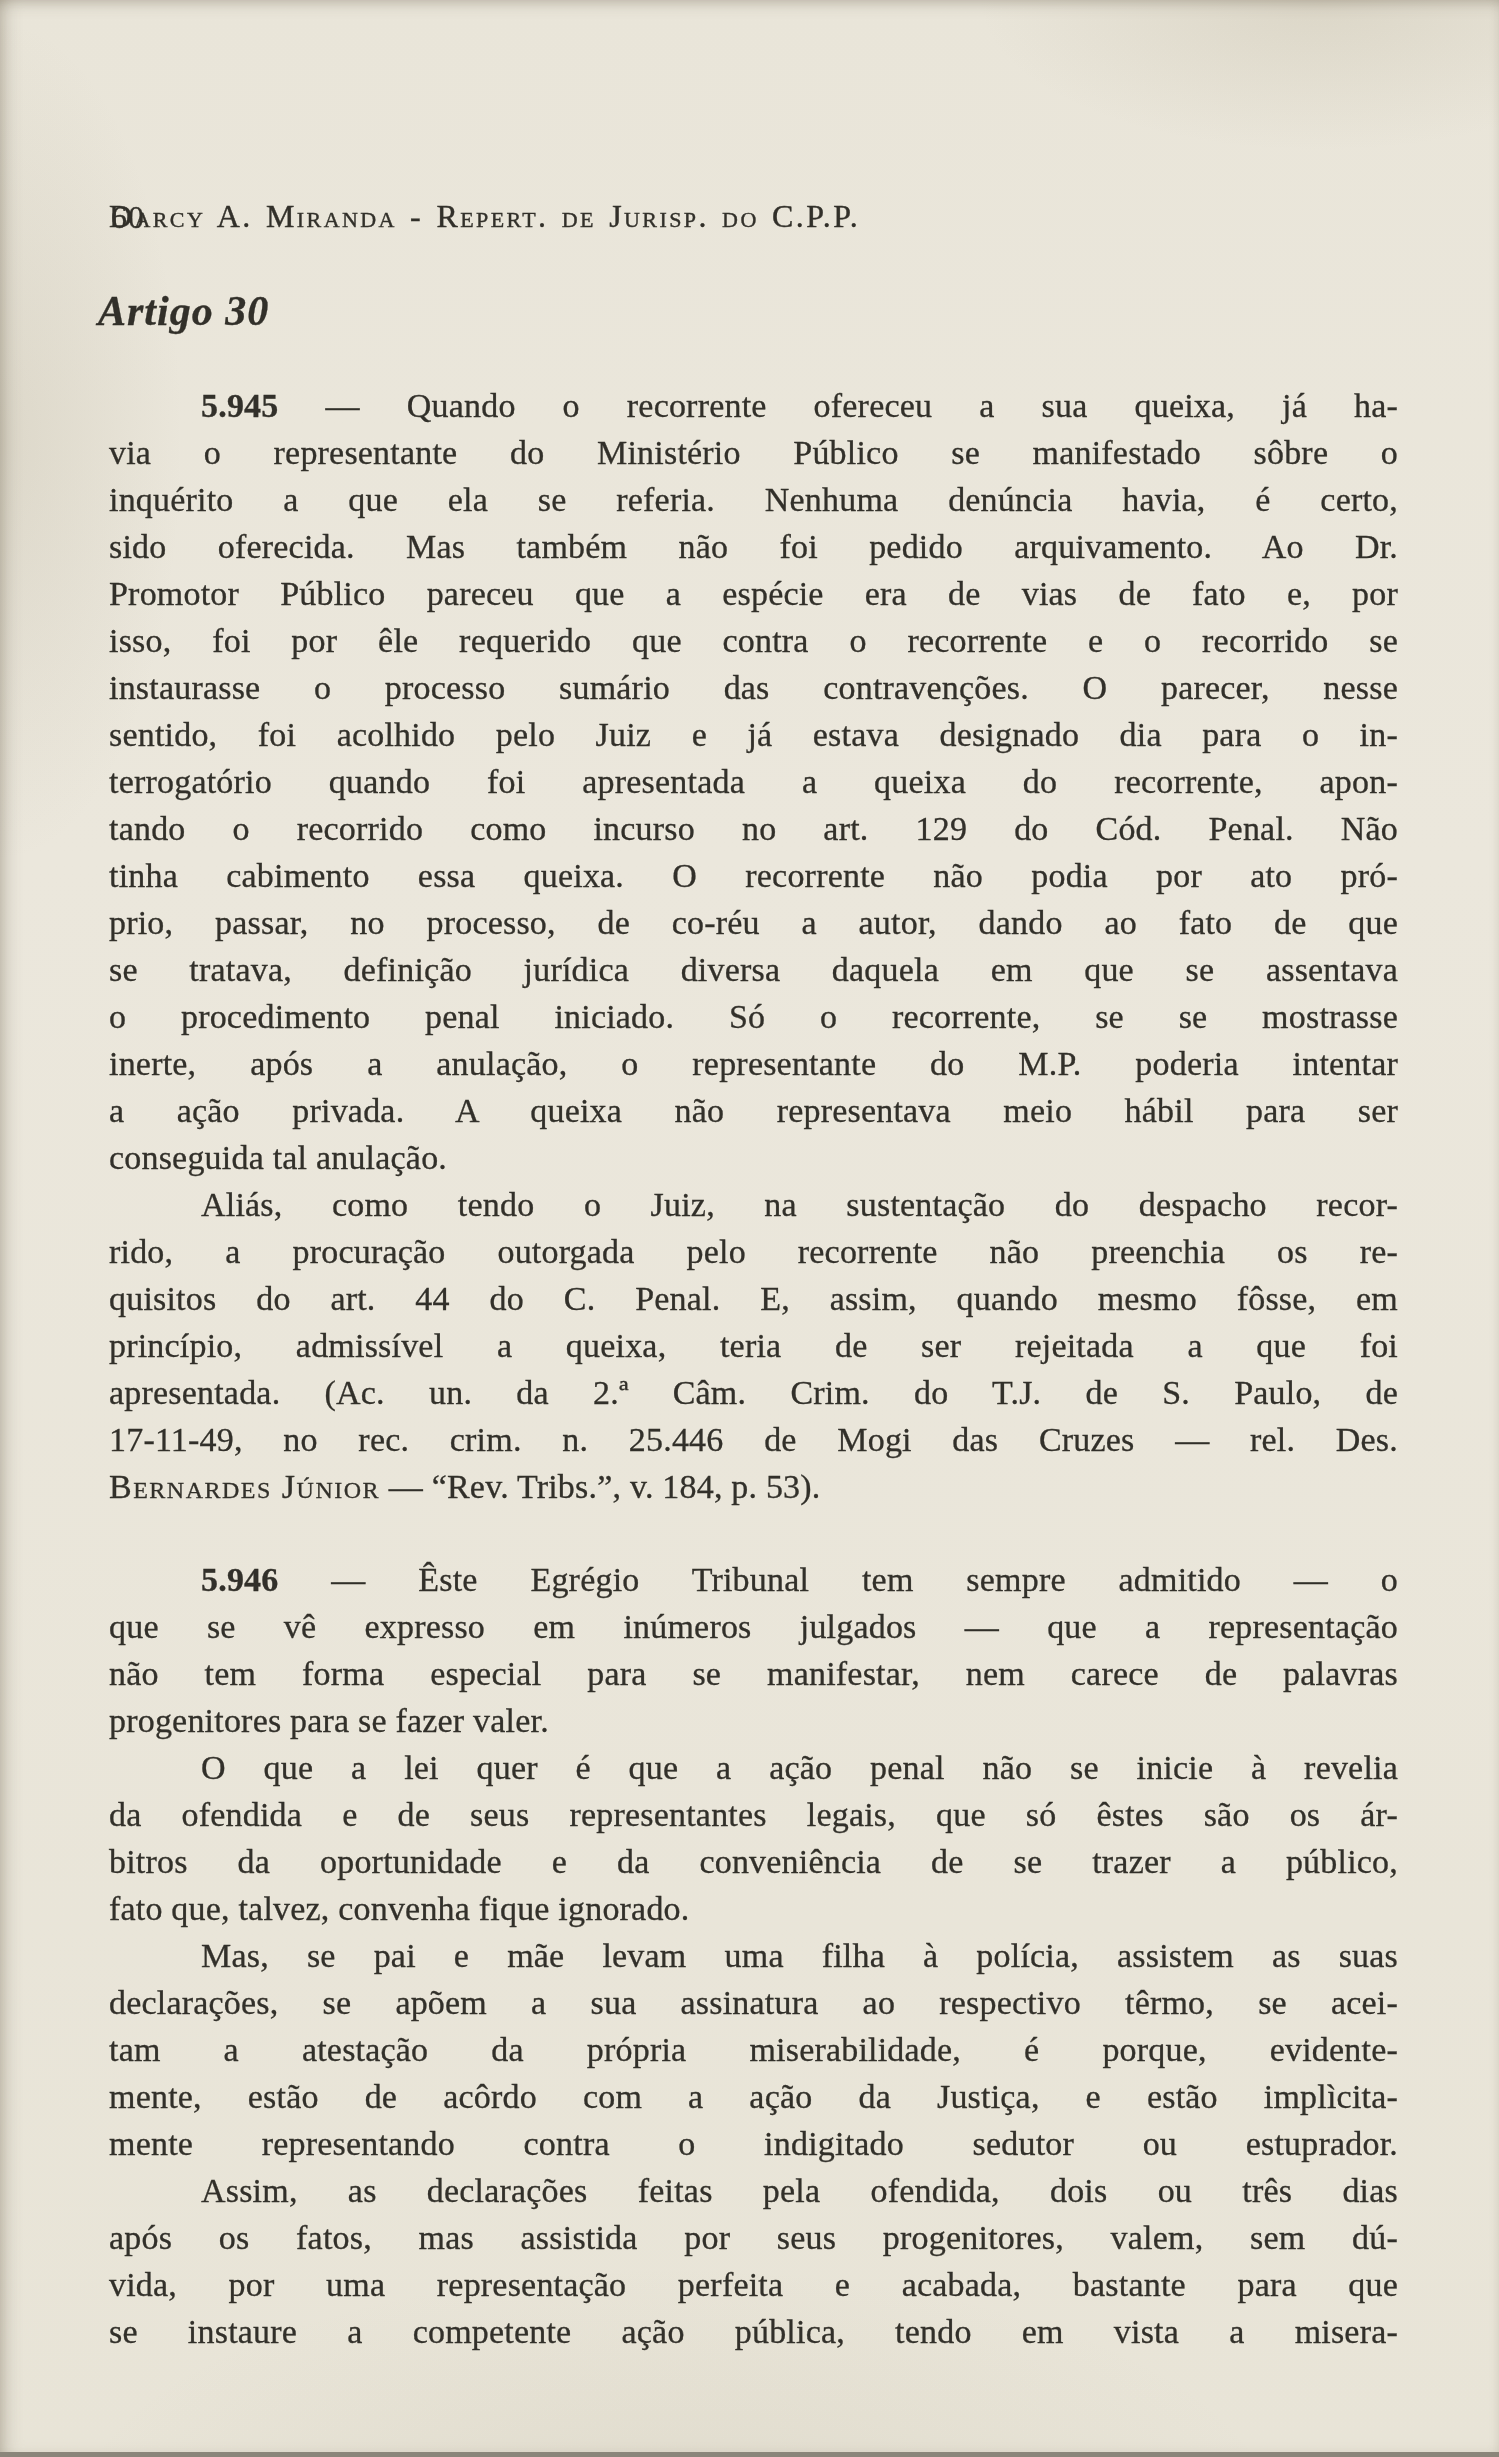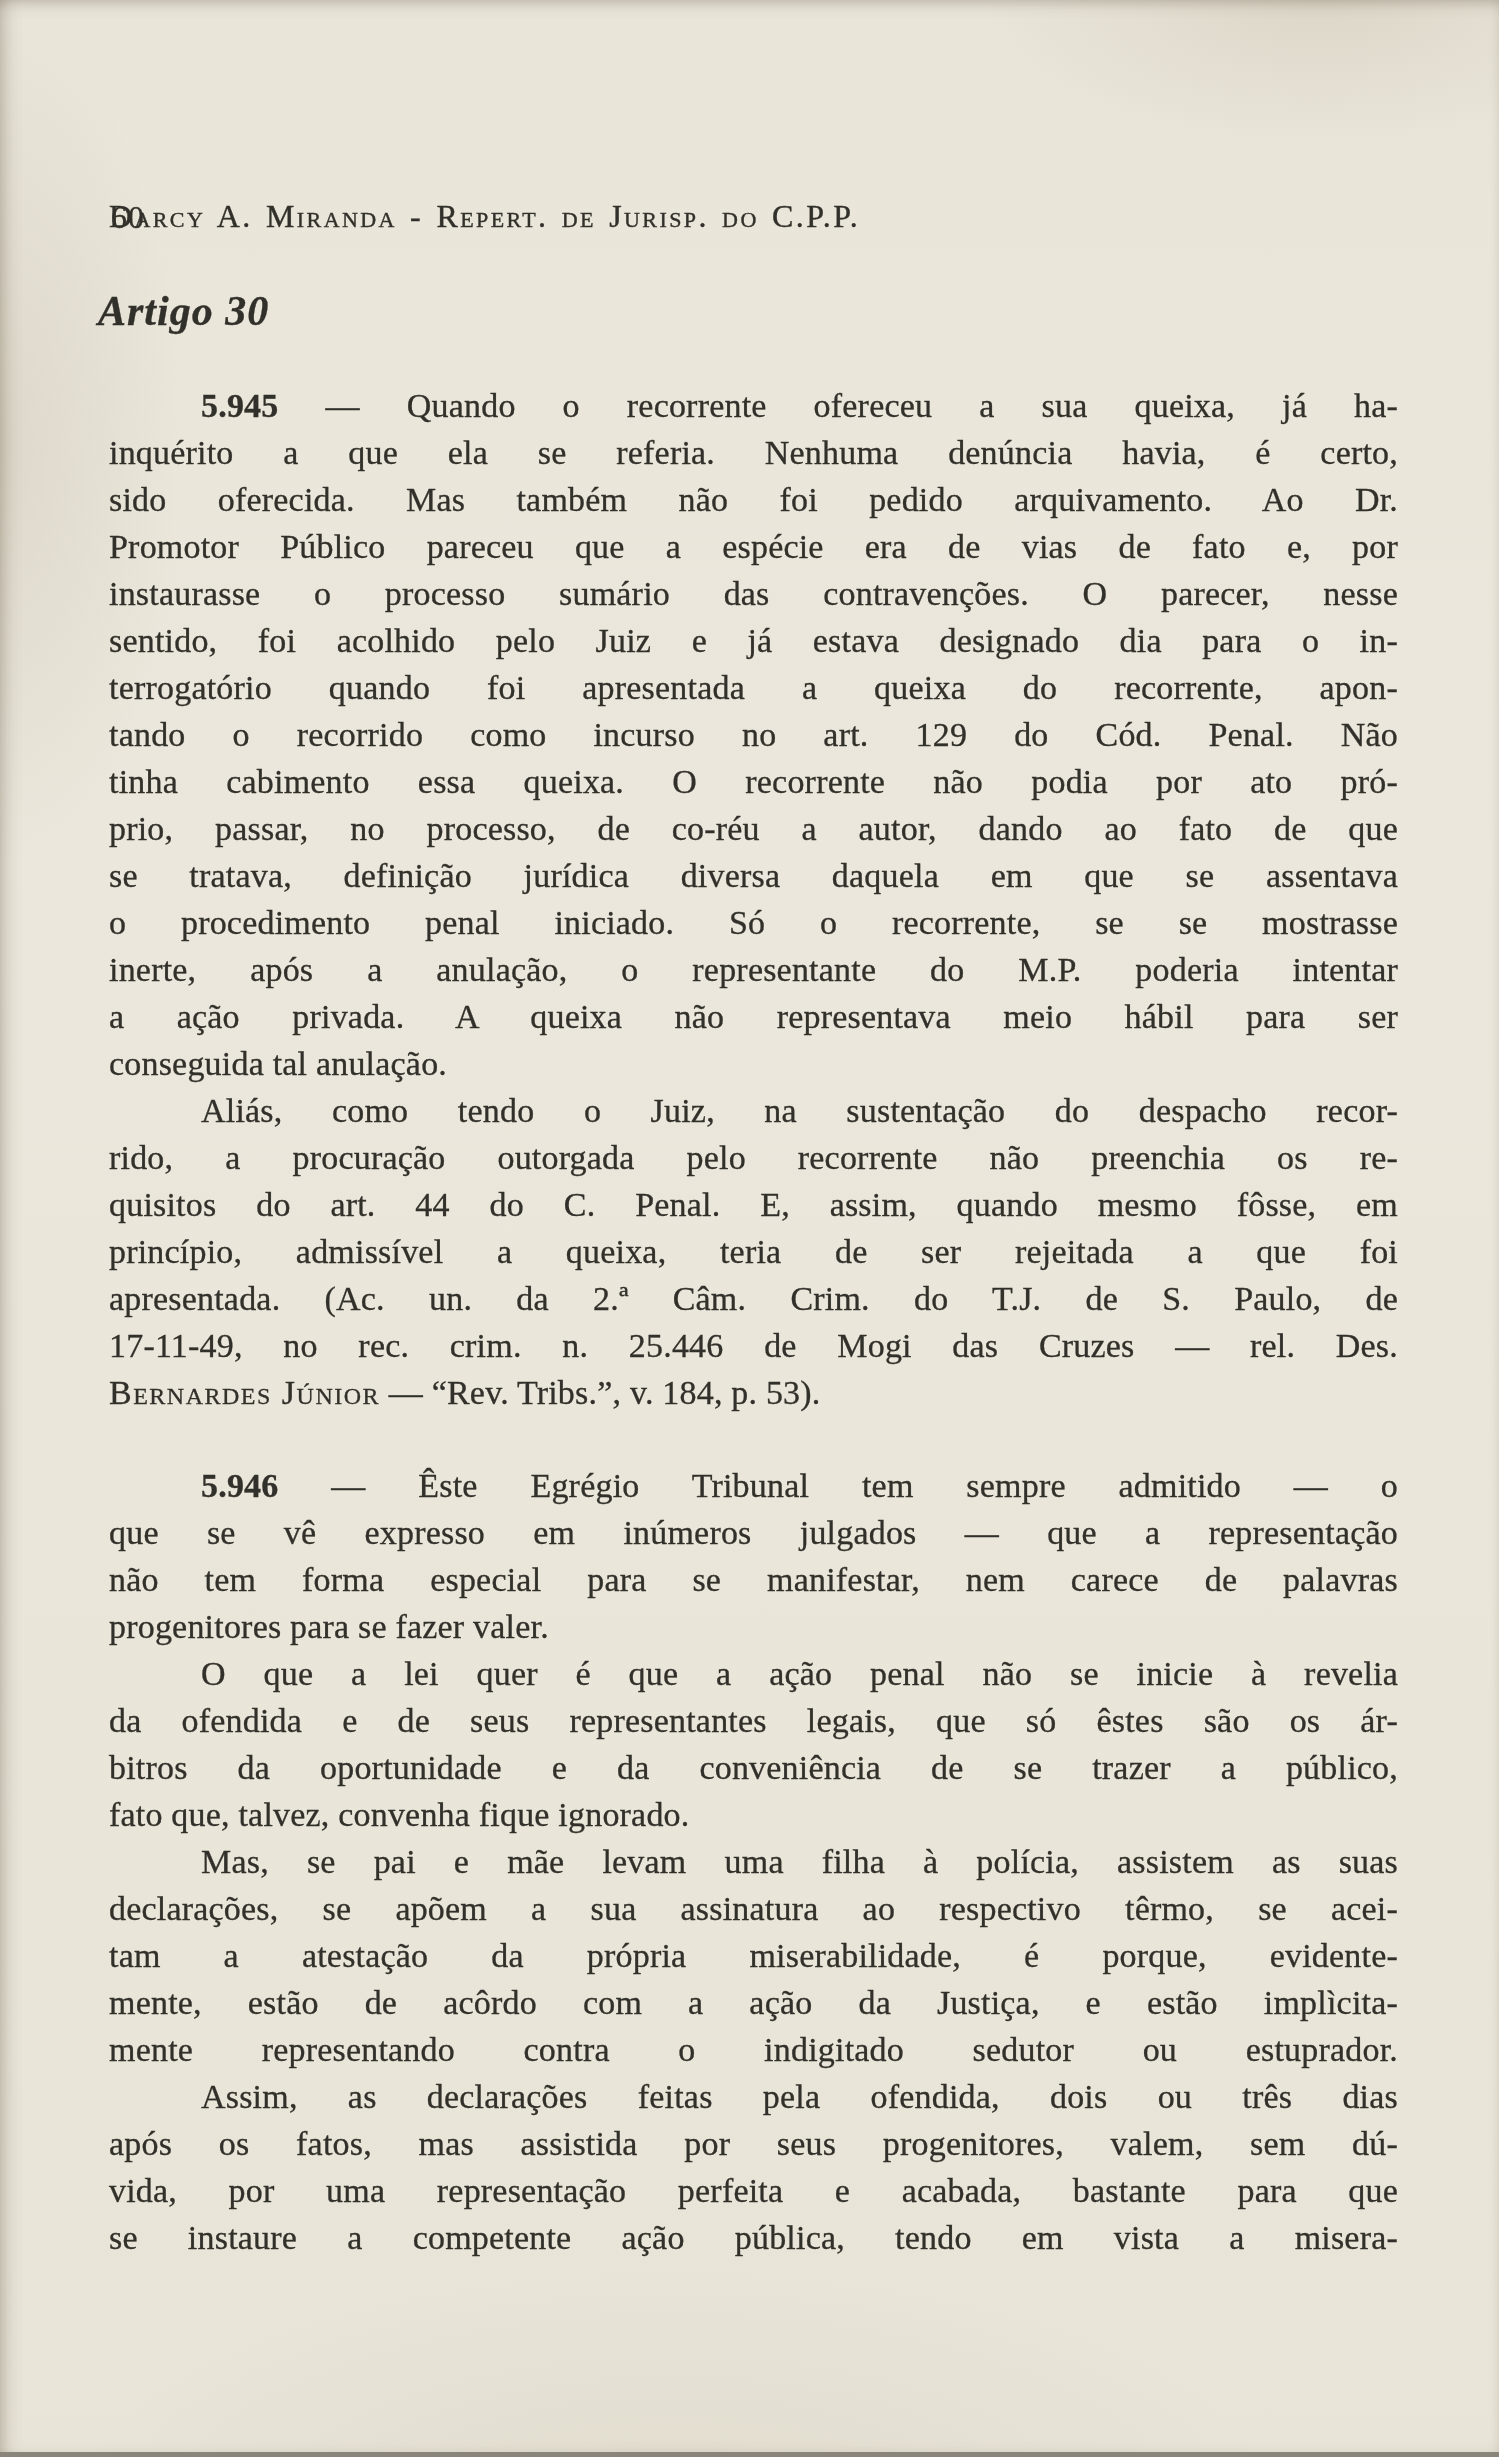--- a/index.html
+++ b/index.html
@@ -60,23 +60,25 @@
 </head>
 <body>
 
 <div class="page">
   <div class="page-number ink">60</div>
   <div class="running-title">Darcy A. Miranda - Repert. de Jurisp. do C.P.P.</div>
   <div class="section-heading ink">Artigo 30</div>
   <div class="text-block ink">
       <div class="para">
         <div class="line first"><span class="bold">5.945</span><span> — Quando o recorrente ofereceu a sua queixa, já ha-</span></div>
+        <div class="line"><span>via o representante do Ministério Público se manifestado sôbre o</span></div>
         <div class="line"><span>inquérito a que ela se referia. Nenhuma denúncia havia, é certo,</span></div>
         <div class="line"><span>sido oferecida. Mas também não foi pedido arquivamento. Ao Dr.</span></div>
         <div class="line"><span>Promotor Público pareceu que a espécie era de vias de fato e, por</span></div>
+        <div class="line"><span>isso, foi por êle requerido que contra o recorrente e o recorrido se</span></div>
         <div class="line"><span>instaurasse o processo sumário das contravenções. O parecer, nesse</span></div>
         <div class="line"><span>sentido, foi acolhido pelo Juiz e já estava designado dia para o in-</span></div>
         <div class="line"><span>terrogatório quando foi apresentada a queixa do recorrente, apon-</span></div>
         <div class="line"><span>tando o recorrido como incurso no art. 129 do Cód. Penal. Não</span></div>
         <div class="line"><span>tinha cabimento essa queixa. O recorrente não podia por ato pró-</span></div>
         <div class="line"><span>prio, passar, no processo, de co-réu a autor, dando ao fato de que</span></div>
         <div class="line"><span>se tratava, definição jurídica diversa daquela em que se assentava</span></div>
         <div class="line"><span>o procedimento penal iniciado. Só o recorrente, se se mostrasse</span></div>
         <div class="line"><span>inerte, após a anulação, o representante do M.P. poderia intentar</span></div>
         <div class="line"><span>a ação privada. A queixa não representava meio hábil para ser</span></div>

